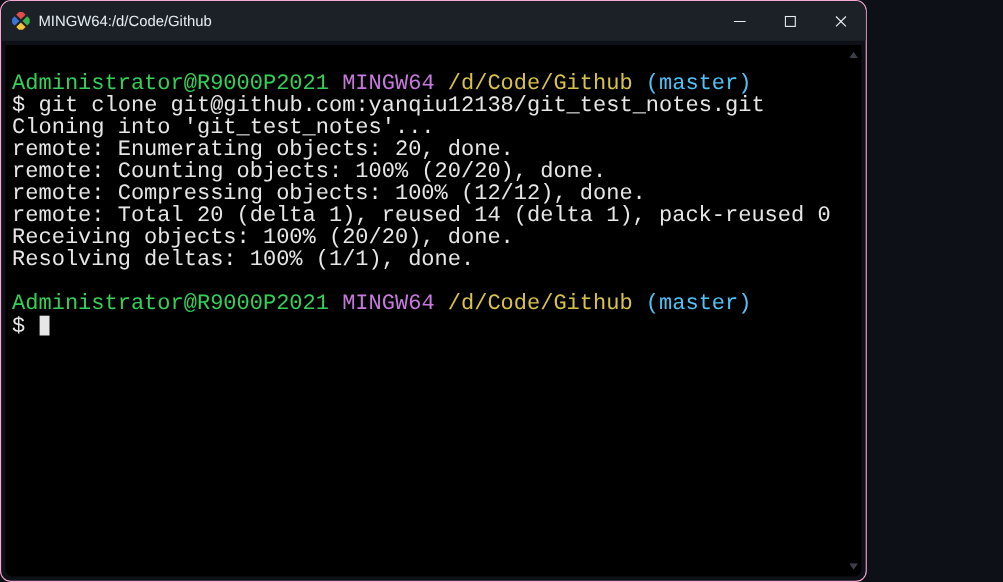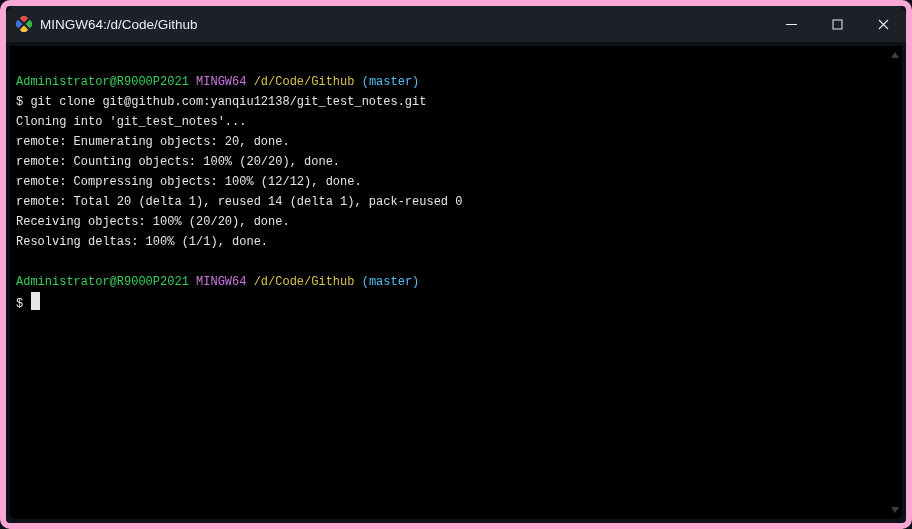--- a/index.html
+++ b/index.html
@@ -1,20 +1,20 @@
 <!DOCTYPE html>
 <html><head>
 <meta charset="utf-8">
 <style>
   * { margin: 0; padding: 0; box-sizing: border-box; }
   html, body { width: 912px; height: 529px; background: #0d1117; font-family: Consolas, 'Courier New', monospace; overflow: hidden; }
   .window {
-    width: 912px; height: 529px;
+    width: 788px; height: 529px;
     background: #0d1117;
-    border: 6px solid #f9a8d4;
+    border: 1px solid #f9a8d4;
     border-radius: 10px;
     display: flex; flex-direction: column;
     position: relative;
   }
   .titlebar {
     height: 36px;
     background: #1c2128;
     display: flex; align-items: center;
     padding: 0 0 0 10px;
     border-radius: 10px 10px 0 0;
@@ -39,21 +39,21 @@
     flex: 1 1 auto;
     background: #000;
     margin: 4px;
     border-radius: 0 0 6px 6px;
     position: relative;
     overflow: hidden;
   }
   .terminal {
     position: absolute; inset: 0 14px 0 4px;
     padding: 6px 2px 2px 2px;
-    font-size: 12px;
+    font-size: 20px;
     line-height: 20px;
     white-space: pre;
     color: #e6e6e6;
     font-family: Consolas, 'Courier New', monospace;
   }
   .scroll-track {
     position: absolute; right: 2px; top: 4px; bottom: 4px; width: 10px;
   }
   .scroll-up, .scroll-down {
     position: absolute; left: 0; width: 10px; height: 10px;

